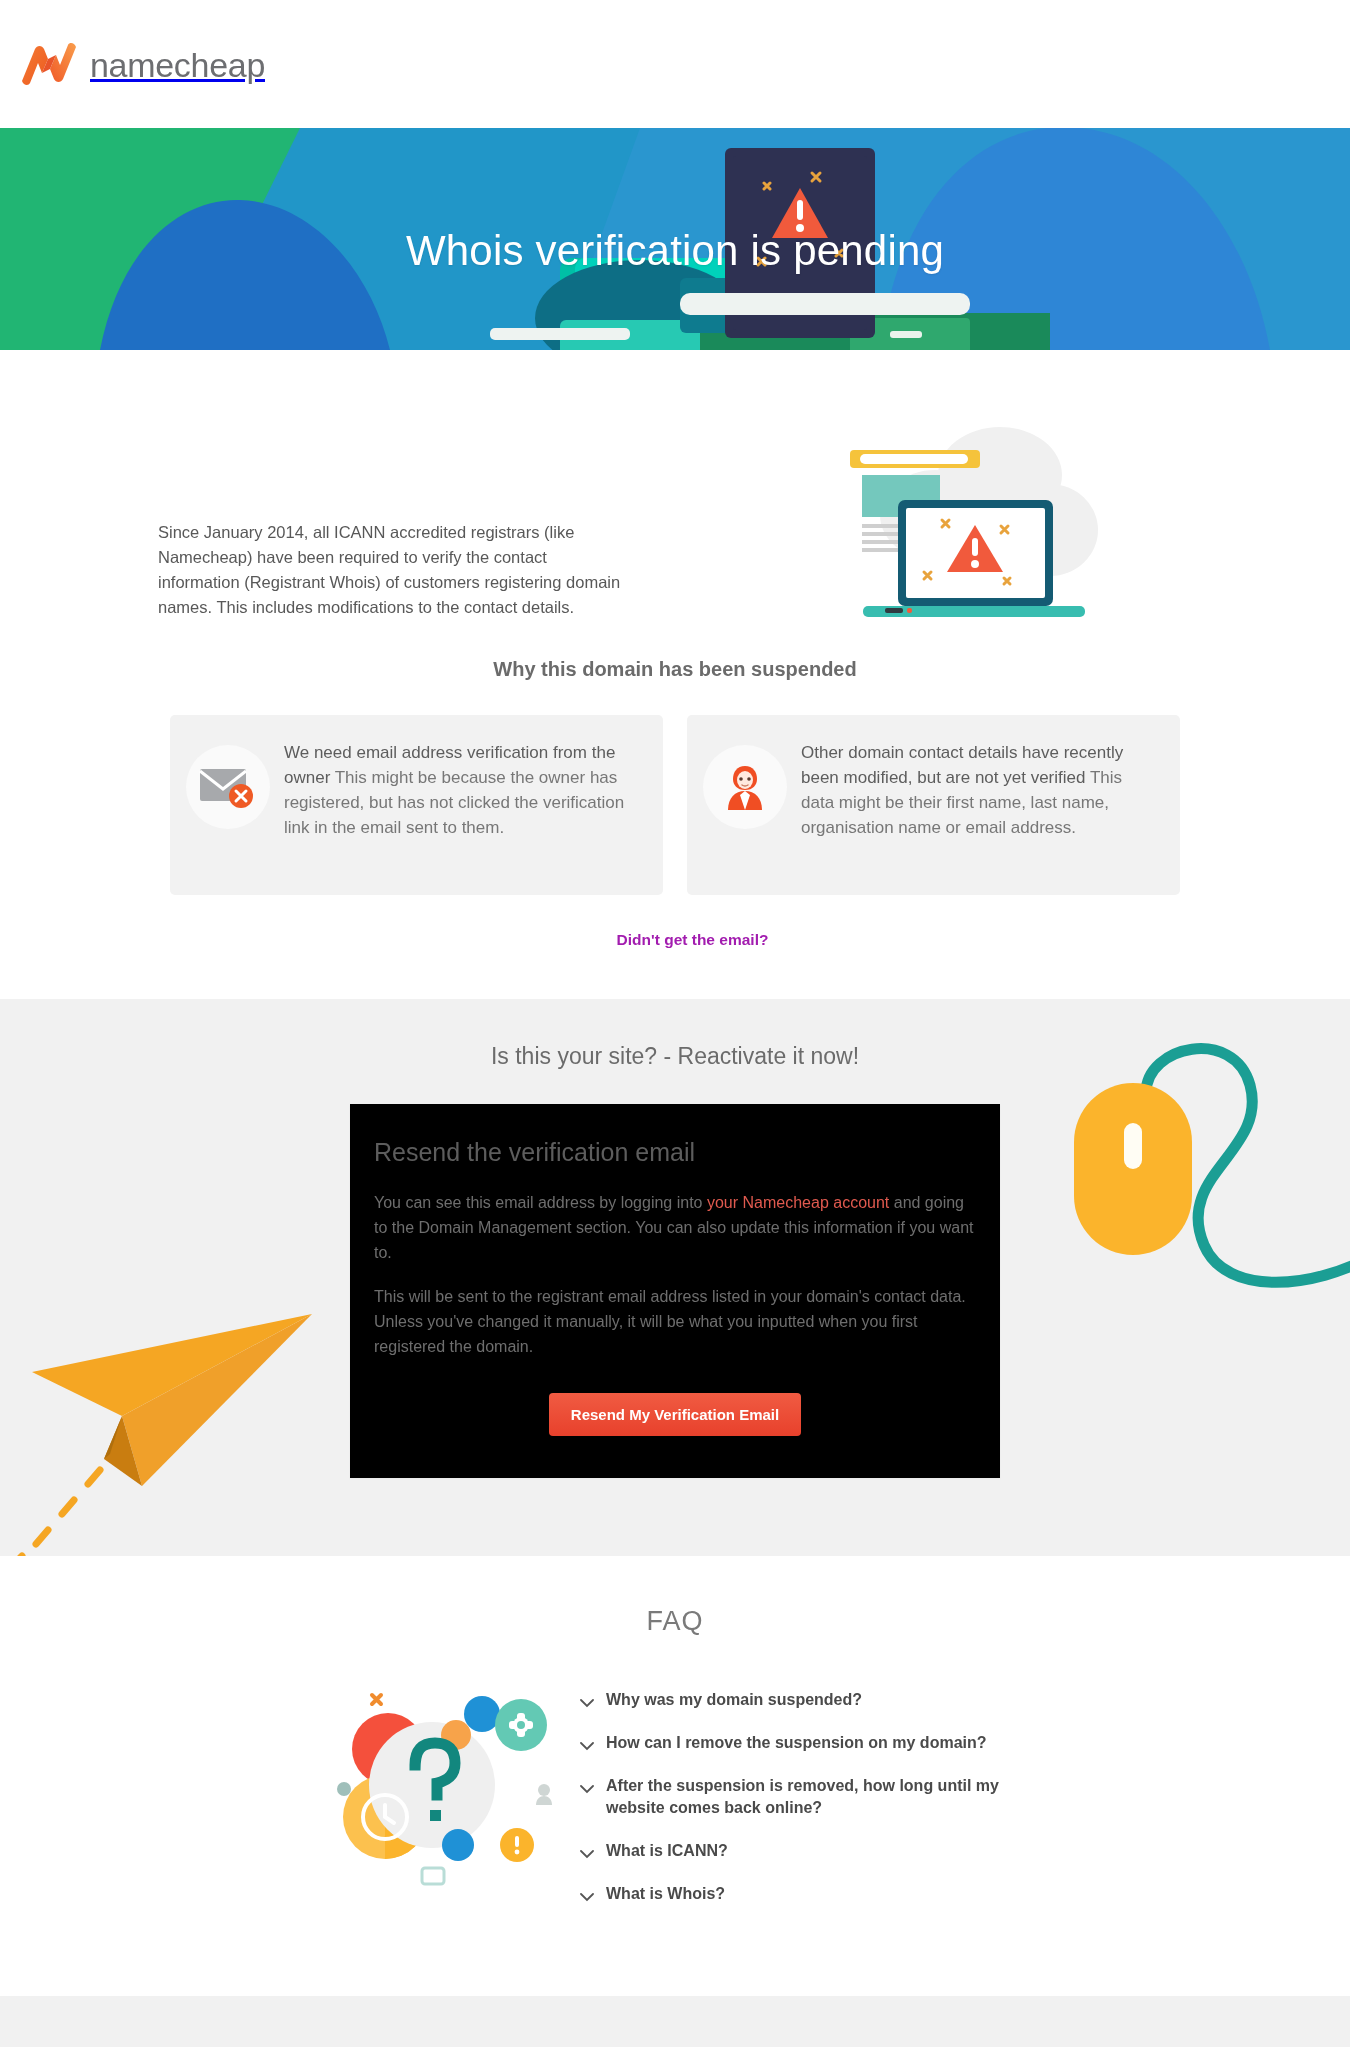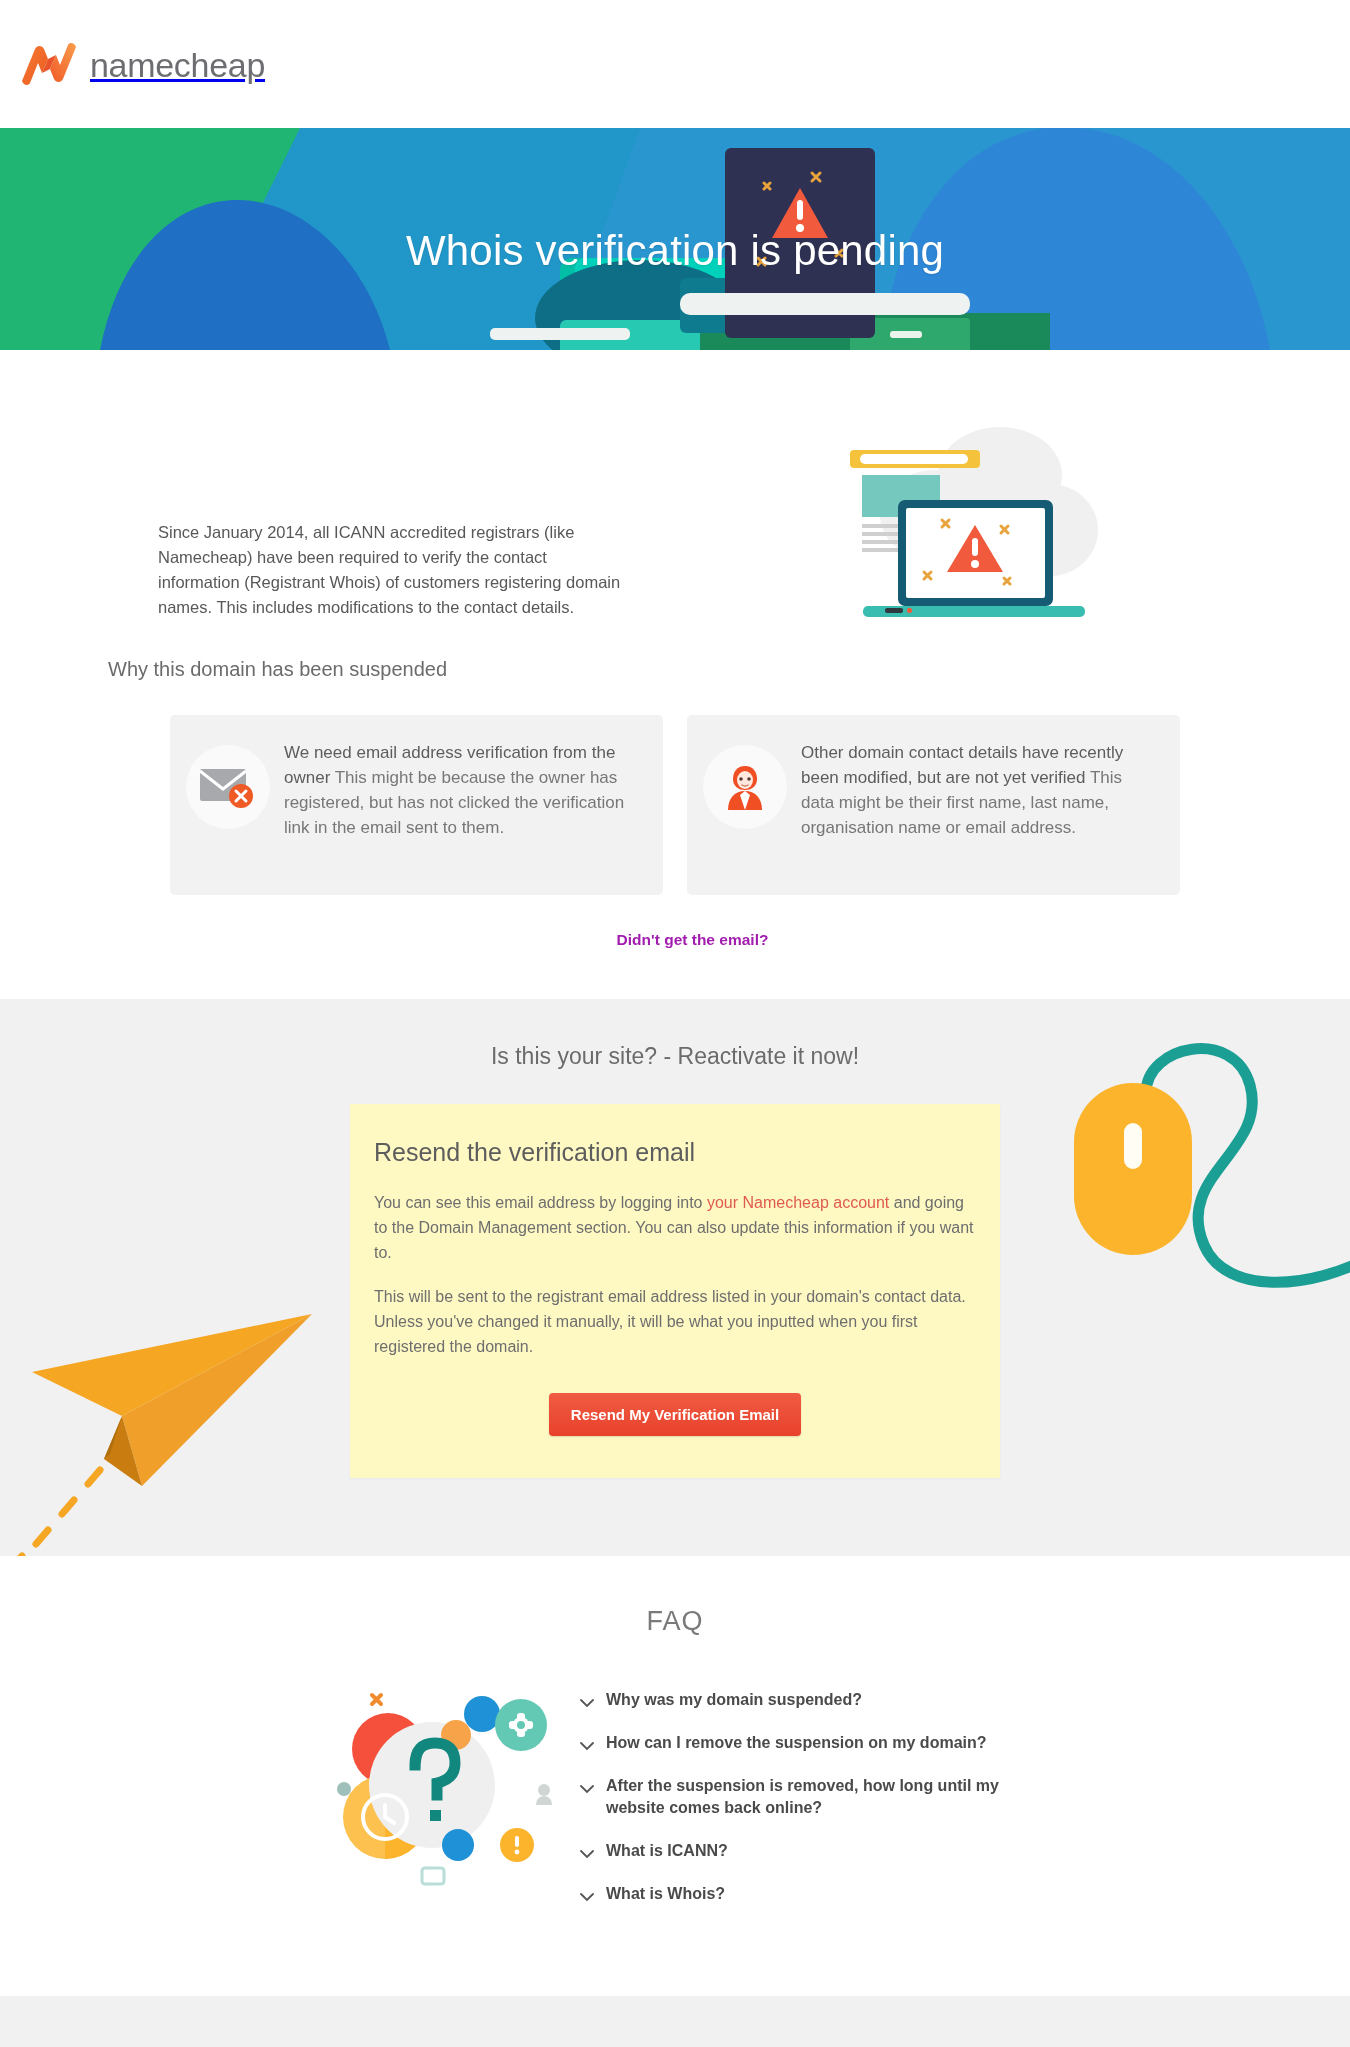--- a/index.html
+++ b/index.html
@@ -65,24 +65,24 @@
     padding-top: 20px;
     padding-left: 50px;
     font-size: 16.5px;
     line-height: 1.52;
     color: #585858;
   }
   .intro-art { flex: 1; display: flex; justify-content: center; padding-left: 40px; }
 
   
   .reasons-head {
-    text-align: left;
+    text-align: center;
     font-size: 20px;
     color: #6b6b6b;
-    font-weight: 400;
+    font-weight: 700;
     margin-top: 38px;
     margin-bottom: 34px;
   }
   .reasons {
     display: flex;
     gap: 24px;
     justify-content: center;
     padding: 0 62px;
   }
   .reason-card {
@@ -131,21 +131,21 @@
     font-size: 23px;
     color: #6b6b6b;
     font-weight: 400;
     margin-bottom: 34px;
     position: relative;
     z-index: 4;
   }
   .resend-card {
     width: 650px;
     margin: 0 auto;
-    background: #fef9c3;
+    background: #000000;
     padding: 34px 22px 42px 22px;
     position: relative;
     z-index: 4;
     box-shadow: 0 1px 2px rgba(0,0,0,.04);
   }
   .resend-title {
     font-size: 25px;
     color: #5d5d5d;
     font-weight: 400;
     margin-bottom: 24px;

